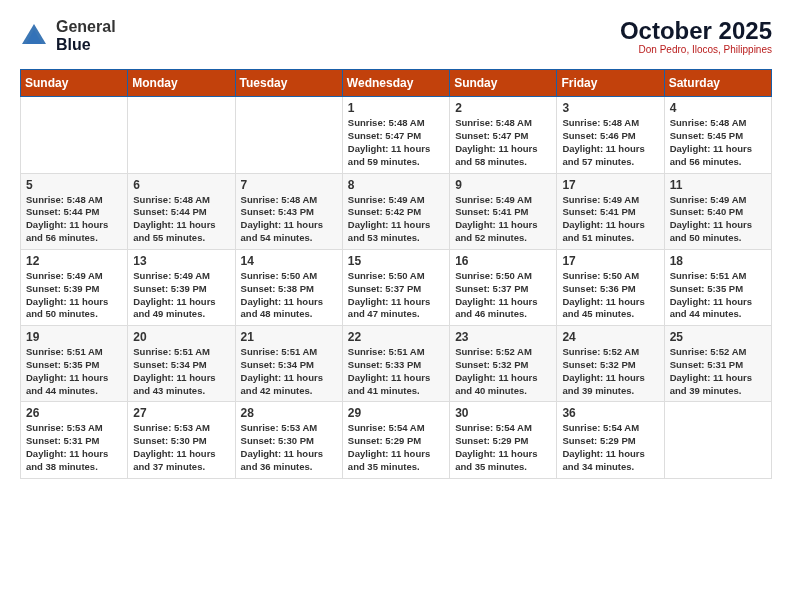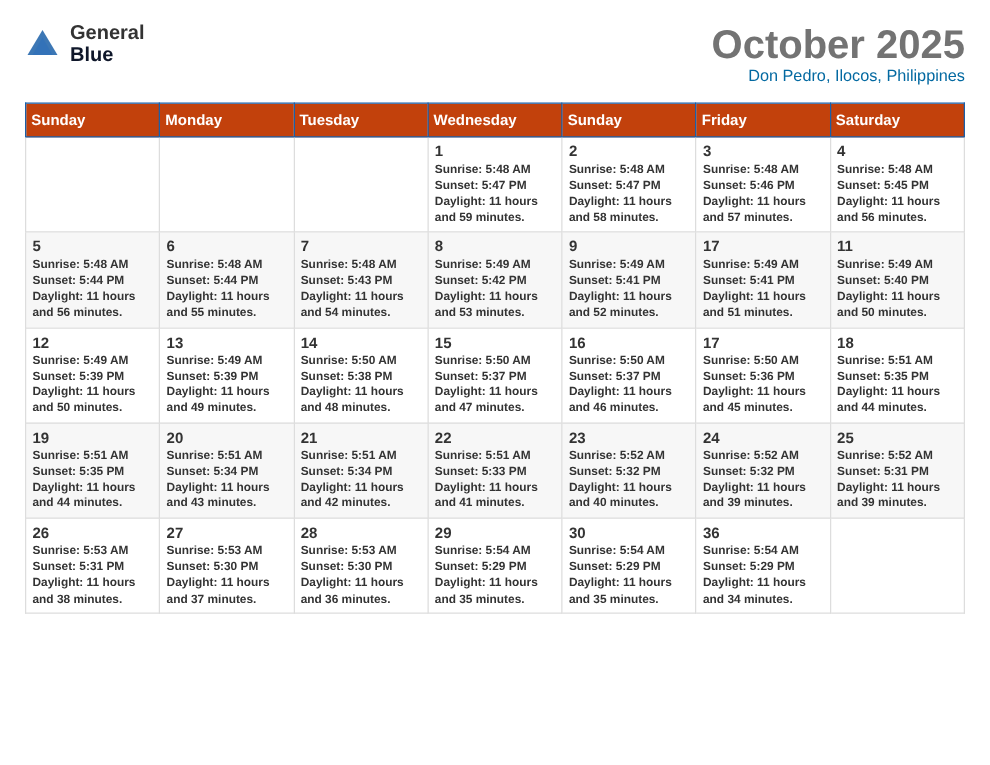--- a/index.html
+++ b/index.html
@@ -41,29 +41,29 @@
     }
     .logo-icon {
       width: 28px;
       height: 28px;
       margin-right: 4px;
     }
     .title-area {
       text-align: right;
     }
     .month-title {
-      font-size: 32px;
-      font-weight: bold;
-      color: #737373;
+      font-size: 24px;
+      font-weight: bold;
+      color: #0f172a;
       line-height: 1.1;
       margin-left: 12px;
     }
     .location {
-      font-size: 13px;
-      color: #0369a1;
+      font-size: 10px;
+      color: #b91c1c;
     }
     .calendar {
       width: 100%;
       border-collapse: collapse;
       border: 1px solid #ccc;
     }
     .calendar th {
       background-color: #c2410c;
       color: #fff;
       font-size: 12px;

